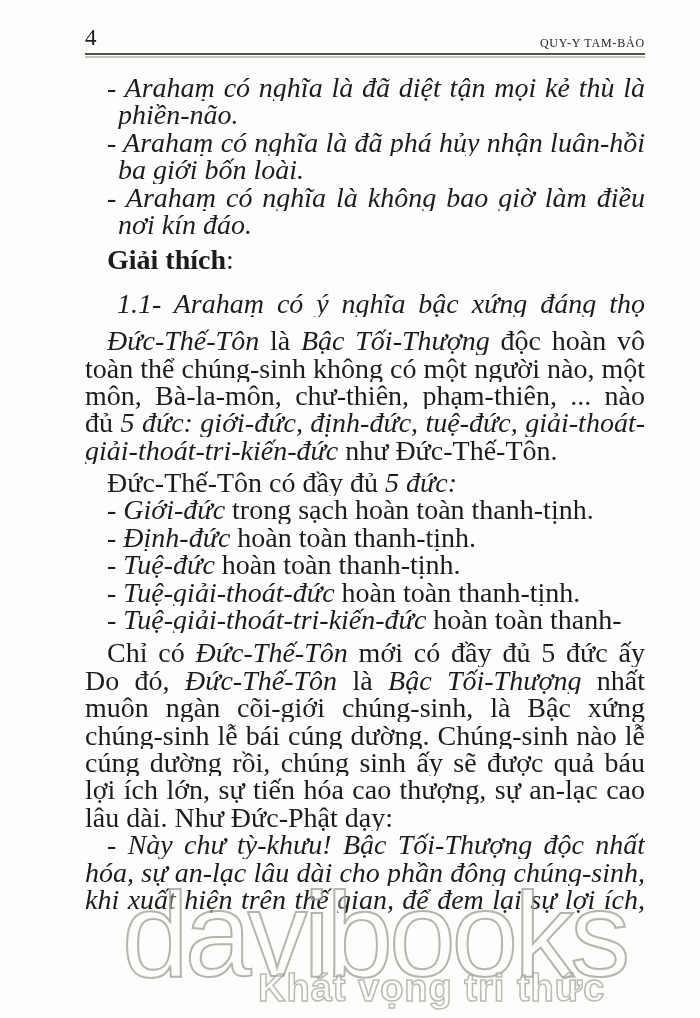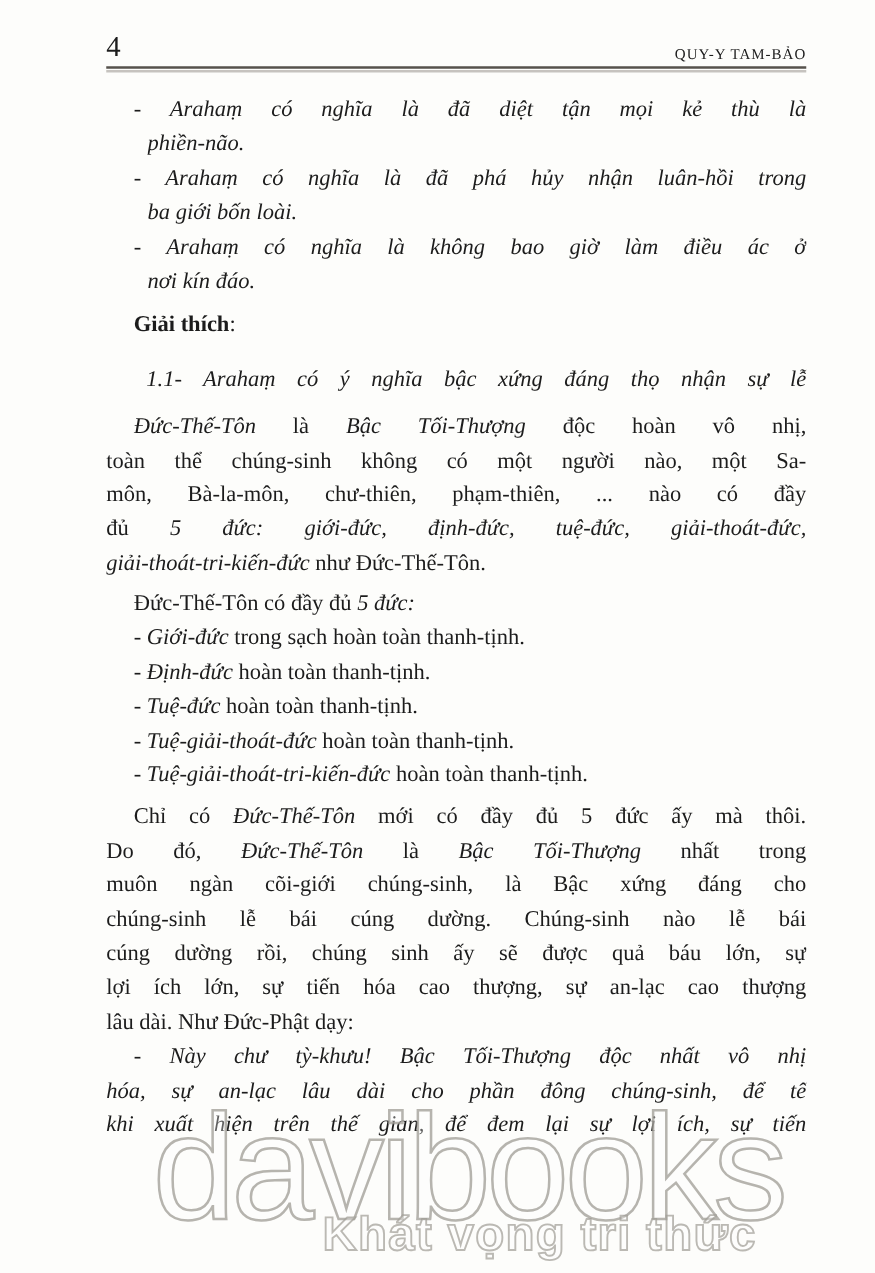--- a/index.html
+++ b/index.html
@@ -21,21 +21,21 @@
   .page-number{font-size:23px;line-height:1;}
   .book-title{font-size:12px;letter-spacing:.8px;line-height:1;}
   .header-rule{
     height:0;
     border-bottom:2px solid #56524c;
     box-shadow:0 3px 0 rgba(130,125,118,.45);
   }
   
   .body{
     position:absolute;left:85px;top:74px;width:560px;
-    font-size:18px;
+    font-size:28px;
   }
   .line{
     line-height:27.4px;
     height:27.4px;
     overflow:hidden;
     text-align:left;
   }
   .line.just{
     text-align:justify;
     text-align-last:justify;

